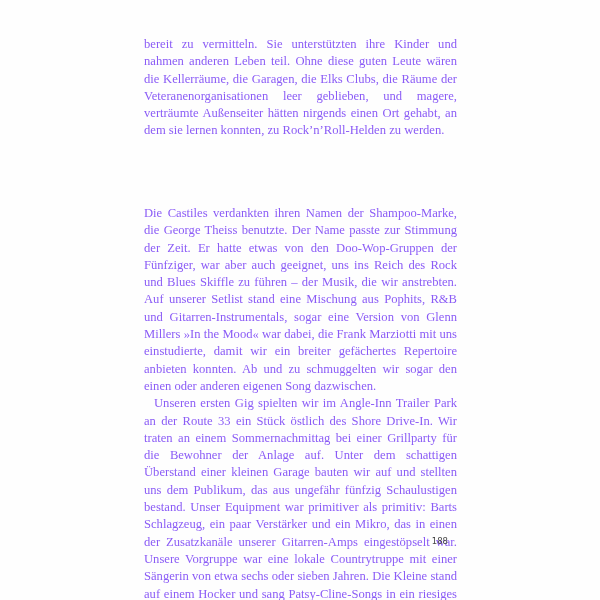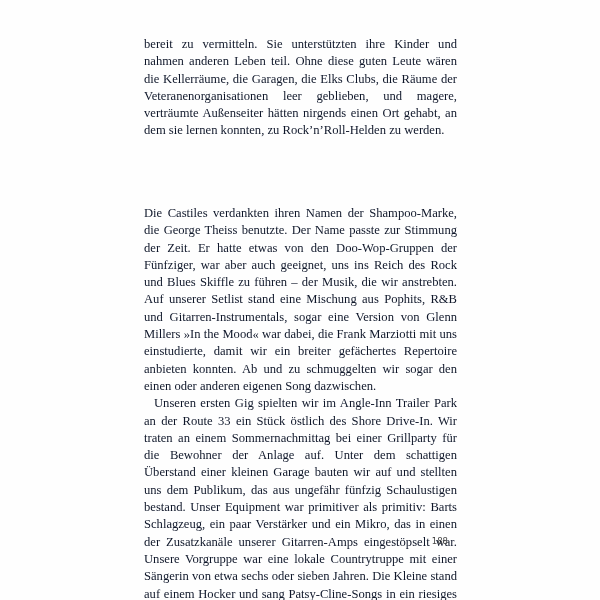--- a/index.html
+++ b/index.html
@@ -19,21 +19,21 @@
       width: 600px; height: 600px;
       background: #fefefe;
     }
     .text-block {
       position: absolute;
       left: 144px;
       width: 313px;
       font-family: "Liberation Serif", "DejaVu Serif", serif;
       font-size: 12.6px;
       line-height: 17.3px;
-      color: #0f172a;
+      color: #8b5cf6;
       text-align: justify;
       hyphens: manual;
     }
     .text-block p {
       margin: 0;
     }
     .block-top {
       top: 36px;
     }
     .block-main {

